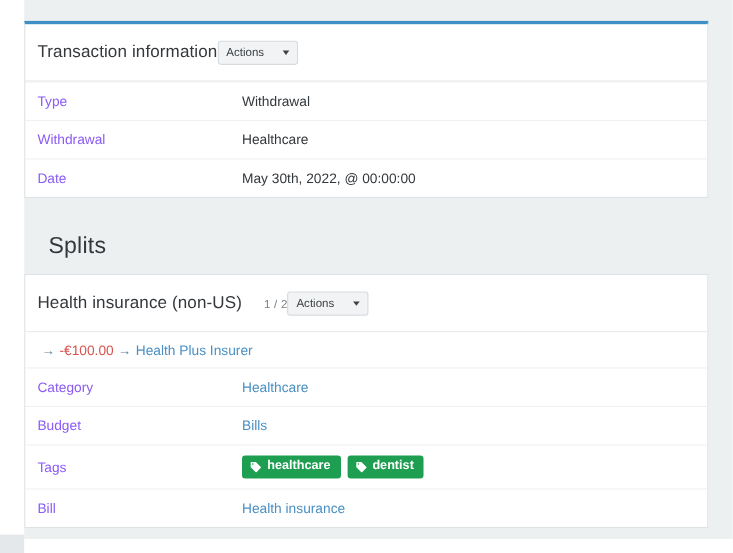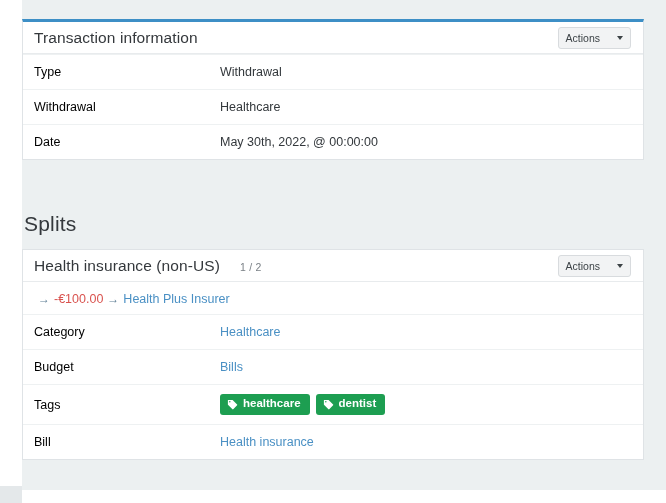--- a/index.html
+++ b/index.html
@@ -60,27 +60,27 @@
     background: #ffffff;
     border: 1px solid #dfe3e6;
     box-sizing: border-box;
   }
   .card.accent-top {
     border-top: 3px solid #3d8fc6;
   }
 
   .card-header {
     position: relative;
-    height: 32px;
+    height: 52px;
     padding: 0 12px 0 11px;
     border-bottom: 1px solid #e8ebed;
     box-sizing: border-box;
     display: flex;
     align-items: center;
-    justify-content: space-between;
+    justify-content: flex-start;
   }
   .card-title {
     font-size: 15.5px;
     color: #34383c;
     font-weight: 400;
     letter-spacing: .1px;
     white-space: nowrap;
   }
   .card-title .counter {
     font-size: 10.5px;
@@ -118,21 +118,21 @@
     min-height: 35px;
     padding: 0 12px 0 11px;
     border-top: 1px solid #eef1f2;
     box-sizing: border-box;
     font-size: 12.5px;
   }
   .row:first-child { border-top: none; }
   .row-label {
     width: 186px;
     flex: 0 0 186px;
-    color: #000000;
+    color: #8b5cf6;
   }
   .row-value {
     color: #33383c;
     flex: 1 1 auto;
   }
   .row-value a,
   .link {
     color: #4a90c4;
     text-decoration: none;
   }
@@ -215,21 +215,21 @@
           <span class="row-value">Healthcare</span>
         </div>
         <div class="row">
           <span class="row-label">Date</span>
           <span class="row-value">May 30th, 2022, @ 00:00:00</span>
         </div>
 
       </div>
     </div>
 
-    <div style="position:absolute; left:0; top:212px;">
+    <div style="position:absolute; left:0; top:212px;padding-left:20px;">
       <div class="section-heading">Splits</div>
     </div>
 
     <div style="position:absolute; left:0; top:249px;">
       <div class="card">
 
         <div class="card-header">
           <span class="card-title">
             <span>Health insurance (non-US)</span><span class="counter">1 / 2</span>
           </span>

